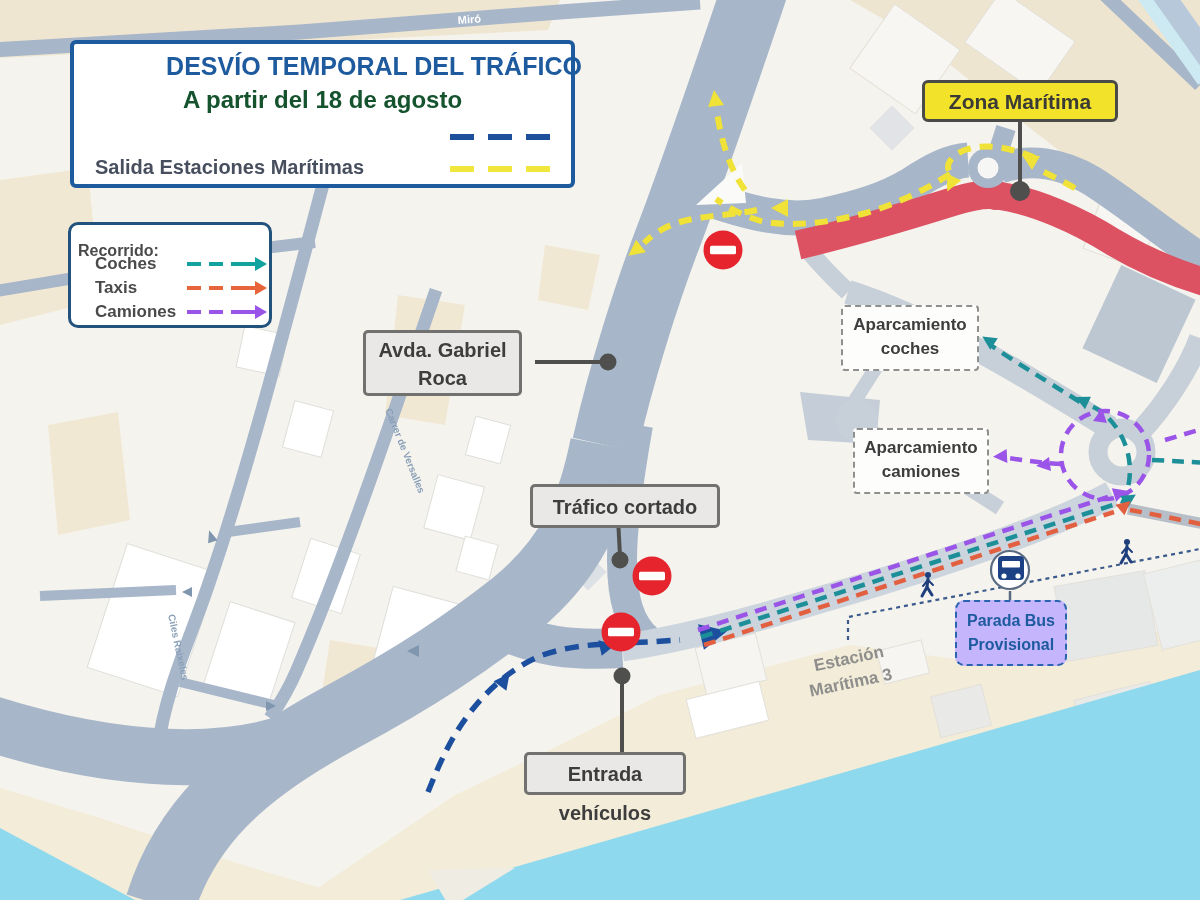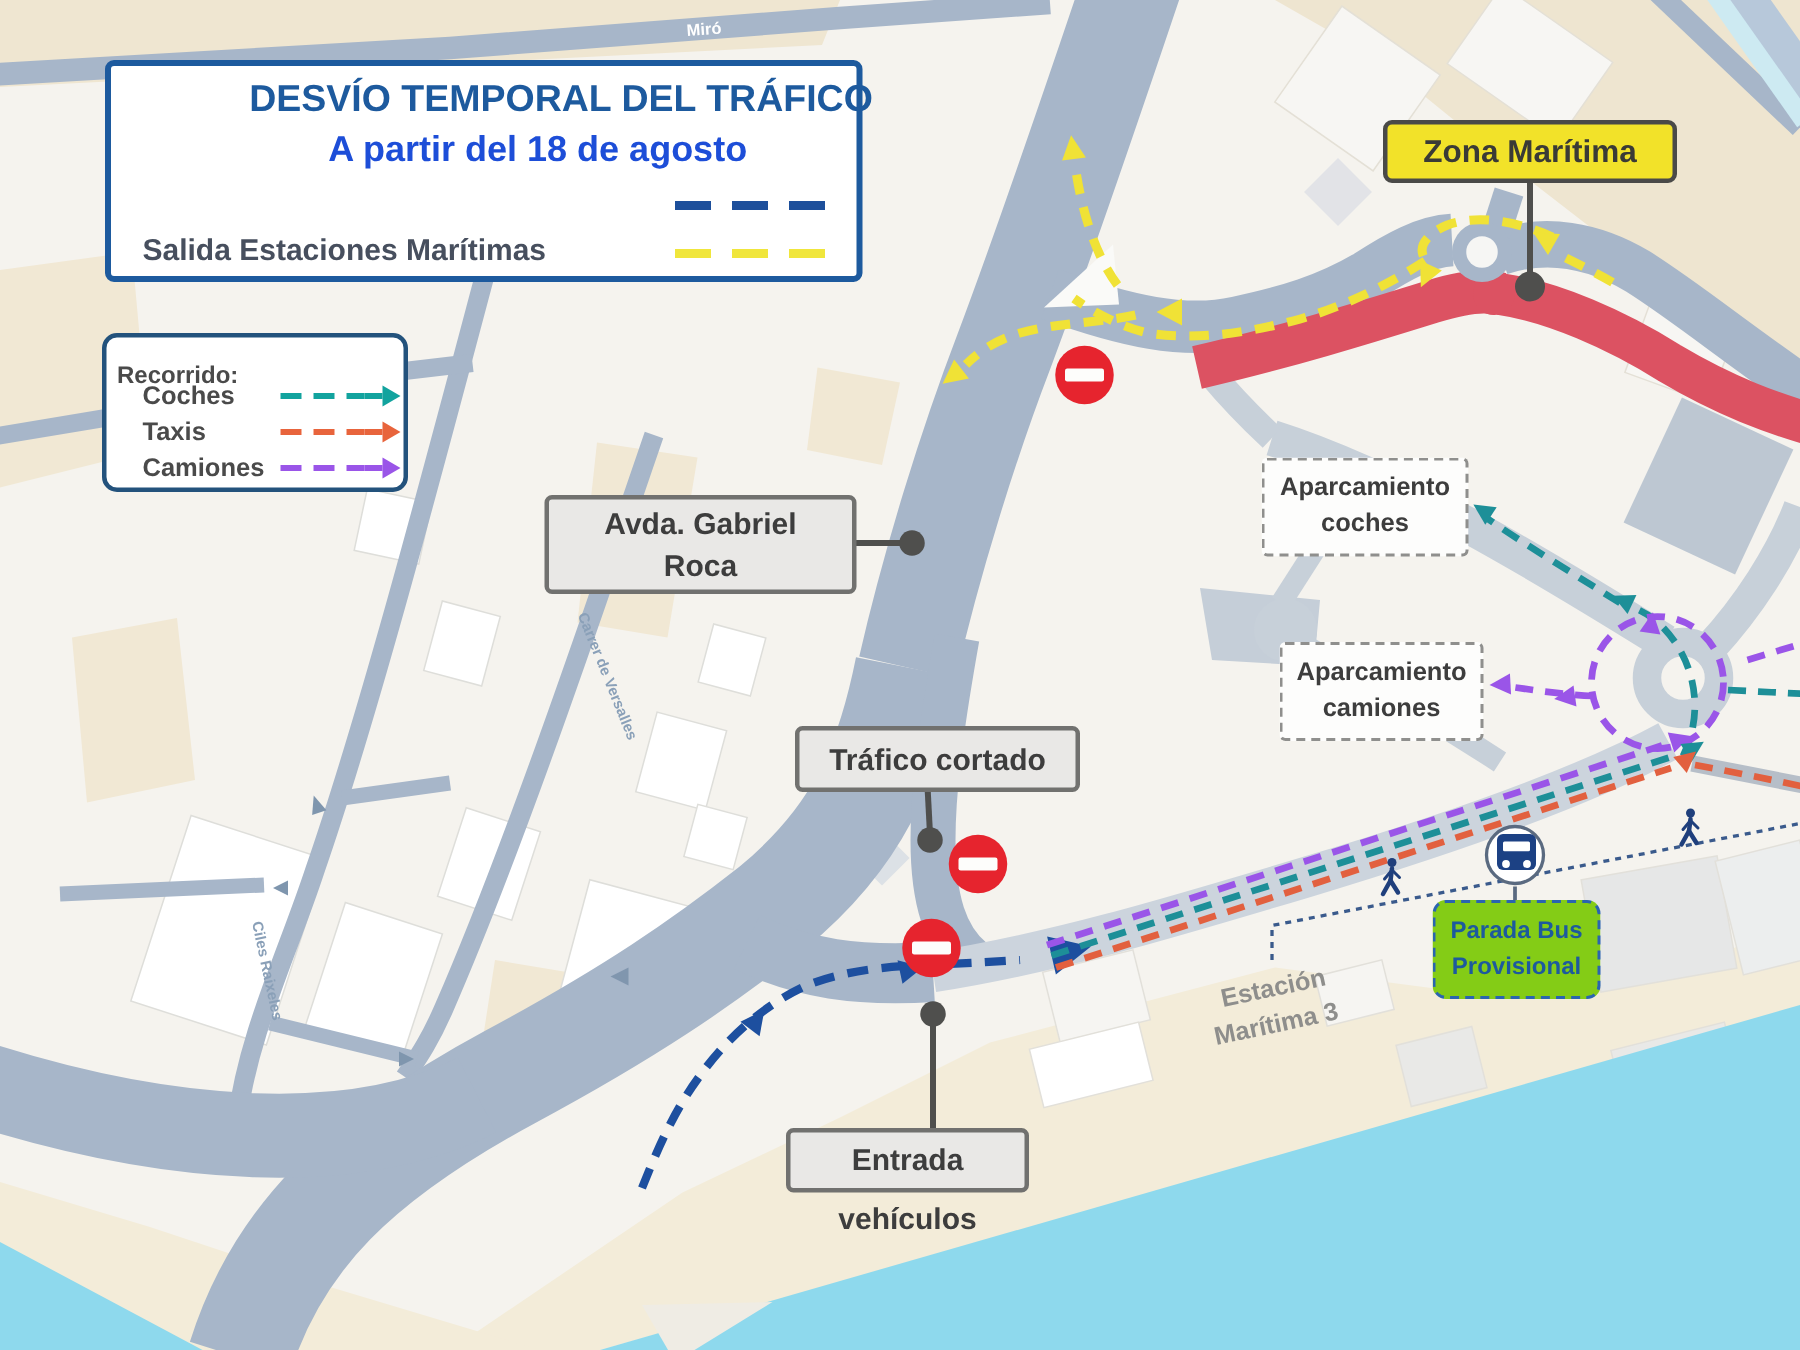--- a/index.html
+++ b/index.html
@@ -228,21 +228,21 @@
   </g>
 
   <g fill="#8e8e8c" font-weight="bold" font-size="17" text-anchor="middle">
     <text x="850" y="664" transform="rotate(-12 850 664)">Estación</text>
     <text x="852" y="688" transform="rotate(-12 852 688)">Marítima 3</text>
   </g>
 </svg>
 
 <div class="box" style="left:70px;top:40px;width:505px;height:148px;background:#ffffff;border:4px solid #1d5a9e;border-radius:6px;"></div>
 <div class="box" style="left:70px;top:52px;width:608px;text-align:center;color:#1d5a9e;font-weight:bold;font-size:25px;">DESVÍO TEMPORAL DEL TRÁFICO</div>
-<div class="box" style="left:70px;top:86px;width:505px;text-align:center;color:#1d4ed8;font-weight:bold;font-size:24px;margin-left:36px;">A partir del 18 de agosto</div>
+<div class="box" style="left:70px;top:86px;width:505px;text-align:center;color:#14532d;font-weight:bold;font-size:24px;">A partir del 18 de agosto</div>
 <div class="box" style="left:95px;top:156px;color:#474f5e;font-weight:bold;font-size:20px;">Salida Estaciones Marítimas</div>
 <svg class="box" style="left:448px;top:130px;" width="110" height="52">
   <line x1="2" y1="7" x2="104" y2="7" stroke="#1d4f9b" stroke-width="6" stroke-dasharray="24 14"></line>
   <line x1="2" y1="39" x2="104" y2="39" stroke="#f0e63c" stroke-width="6" stroke-dasharray="24 14"></line>
 </svg>
 
 <div class="box" style="left:68px;top:222px;width:204px;height:106px;background:#ffffff;border:3px solid #23527c;border-radius:10px;"></div>
 <div class="box" style="left:78px;top:230px;color:#4a4a4a;font-weight:bold;font-size:16px;margin-top:12px;">Recorrido:</div>
 <div class="box" style="left:95px;top:254px;color:#4a4a4a;font-weight:bold;font-size:17px;">Coches</div>
 <div class="box" style="left:95px;top:278px;color:#4a4a4a;font-weight:bold;font-size:17px;">Taxis</div>
@@ -256,21 +256,21 @@
     <line x1="2" y1="58" x2="58" y2="58" stroke="#9a55e8" stroke-dasharray="14 8"></line>
     <line x1="58" y1="58" x2="70" y2="58" stroke="#9a55e8"></line>
   </g>
   <polygon points="70,3 82,10 70,17" fill="#12a39e"></polygon>
   <polygon points="70,27 82,34 70,41" fill="#e8643c"></polygon>
   <polygon points="70,51 82,58 70,65" fill="#9a55e8"></polygon>
 </svg>
 
 <div class="box" style="left:922px;top:80px;width:196px;height:42px;background:#f2e229;border:3px solid #4a4a48;border-radius:6px;color:#3a3a36;font-weight:bold;font-size:21px;text-align:center;line-height:38px;">Zona Marítima</div>
 
-<div class="box greybox" style="left:363px;top:330px;width:208px;height:66px;font-size:20px;line-height:28px;padding-top:3px;">Avda. Gabriel<br>Roca</div>
+<div class="box greybox" style="left:363px;top:330px;width:159px;height:66px;font-size:20px;line-height:28px;padding-top:3px;">Avda. Gabriel<br>Roca</div>
 <div class="box greybox" style="left:530px;top:474px;width:190px;height:44px;font-size:20px;line-height:40px;margin-top:10px;">Tráfico cortado</div>
 <div class="box greybox" style="left:524px;top:752px;width:162px;height:43px;font-size:20px;line-height:39px;">Entrada vehículos</div>
 
 <div class="box dashbox" style="left:841px;top:305px;width:138px;height:66px;font-size:17px;line-height:24px;padding-top:6px;">Aparcamiento<br>coches</div>
 <div class="box dashbox" style="left:853px;top:428px;width:136px;height:66px;font-size:17px;line-height:24px;padding-top:6px;">Aparcamiento<br>camiones</div>
 
-<div class="box" style="left:955px;top:600px;width:112px;height:66px;background:#84cc16;border:2px dashed #2a64b0;border-radius:9px;color:#1d5a9e;font-weight:bold;font-size:16px;text-align:center;line-height:24px;padding-top:7px;box-sizing:border-box;">Parada Bus<br>Provisional</div>
+<div class="box" style="left:955px;top:600px;width:112px;height:66px;background:#c4b5fd;border:2px dashed #2a64b0;border-radius:9px;color:#1d5a9e;font-weight:bold;font-size:16px;text-align:center;line-height:24px;padding-top:7px;box-sizing:border-box;">Parada Bus<br>Provisional</div>
 </div>
 
 </body></html>

